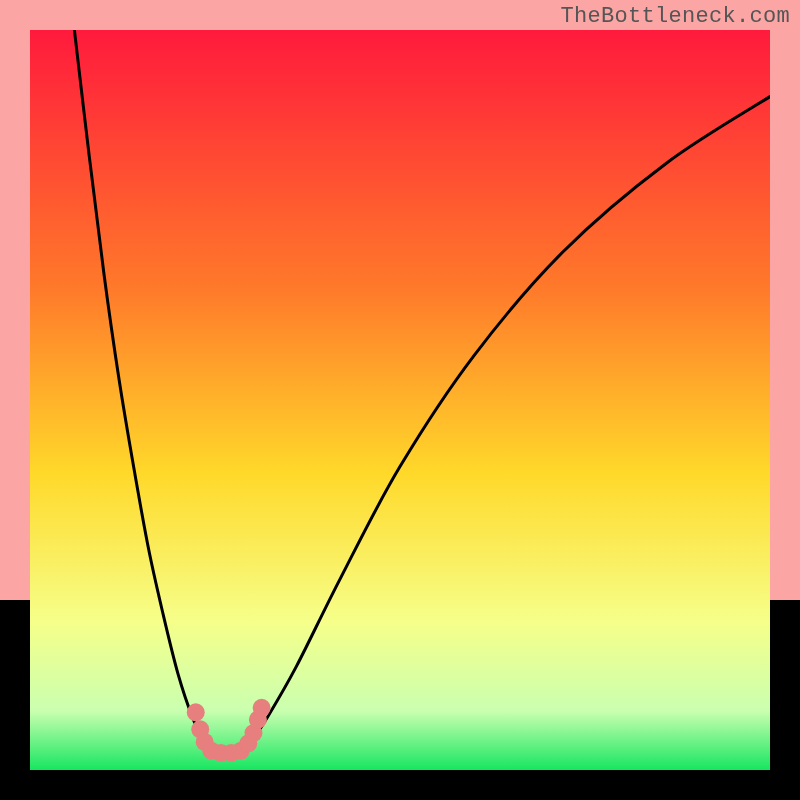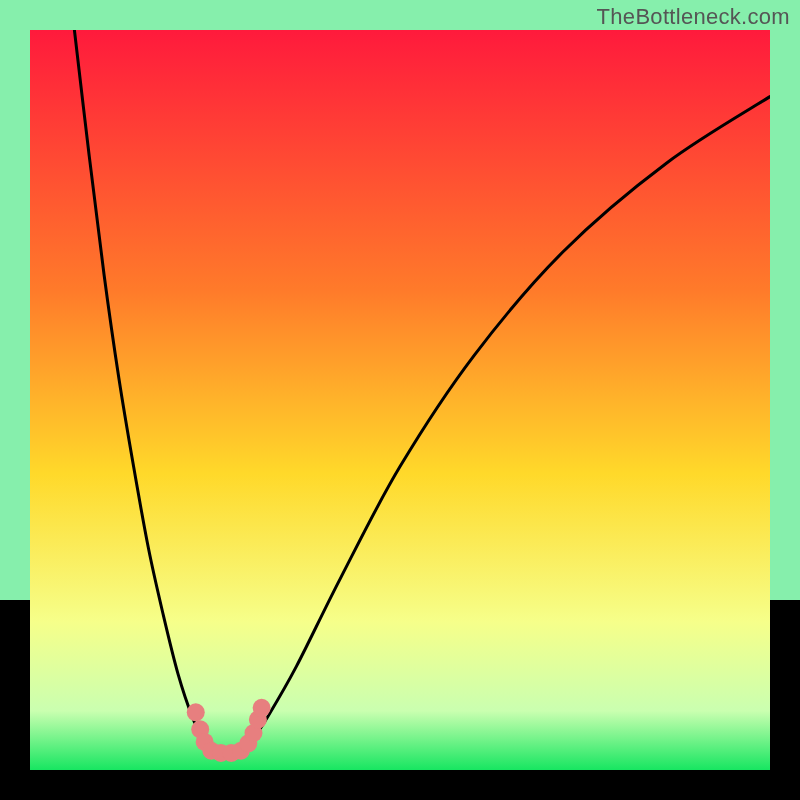--- a/index.html
+++ b/index.html
@@ -8,21 +8,22 @@
     width: 800px;
     height: 800px;
     overflow: hidden;
     background: #000;
     font-family: Arial, Helvetica, sans-serif;
   }
   .frame {
     position: absolute;
     left: 0; top: 0;
     width: 800px; height: 600px;
-    background: #86efac;
+    background: #fca5a5;
+    font-family: Liberation Mono, monospace;
   }
   .plot-area {
     position: absolute;
     left: 30px;
     top: 30px;
     width: 740px;
     height: 740px;
     overflow: hidden;
   }
   .watermark {

